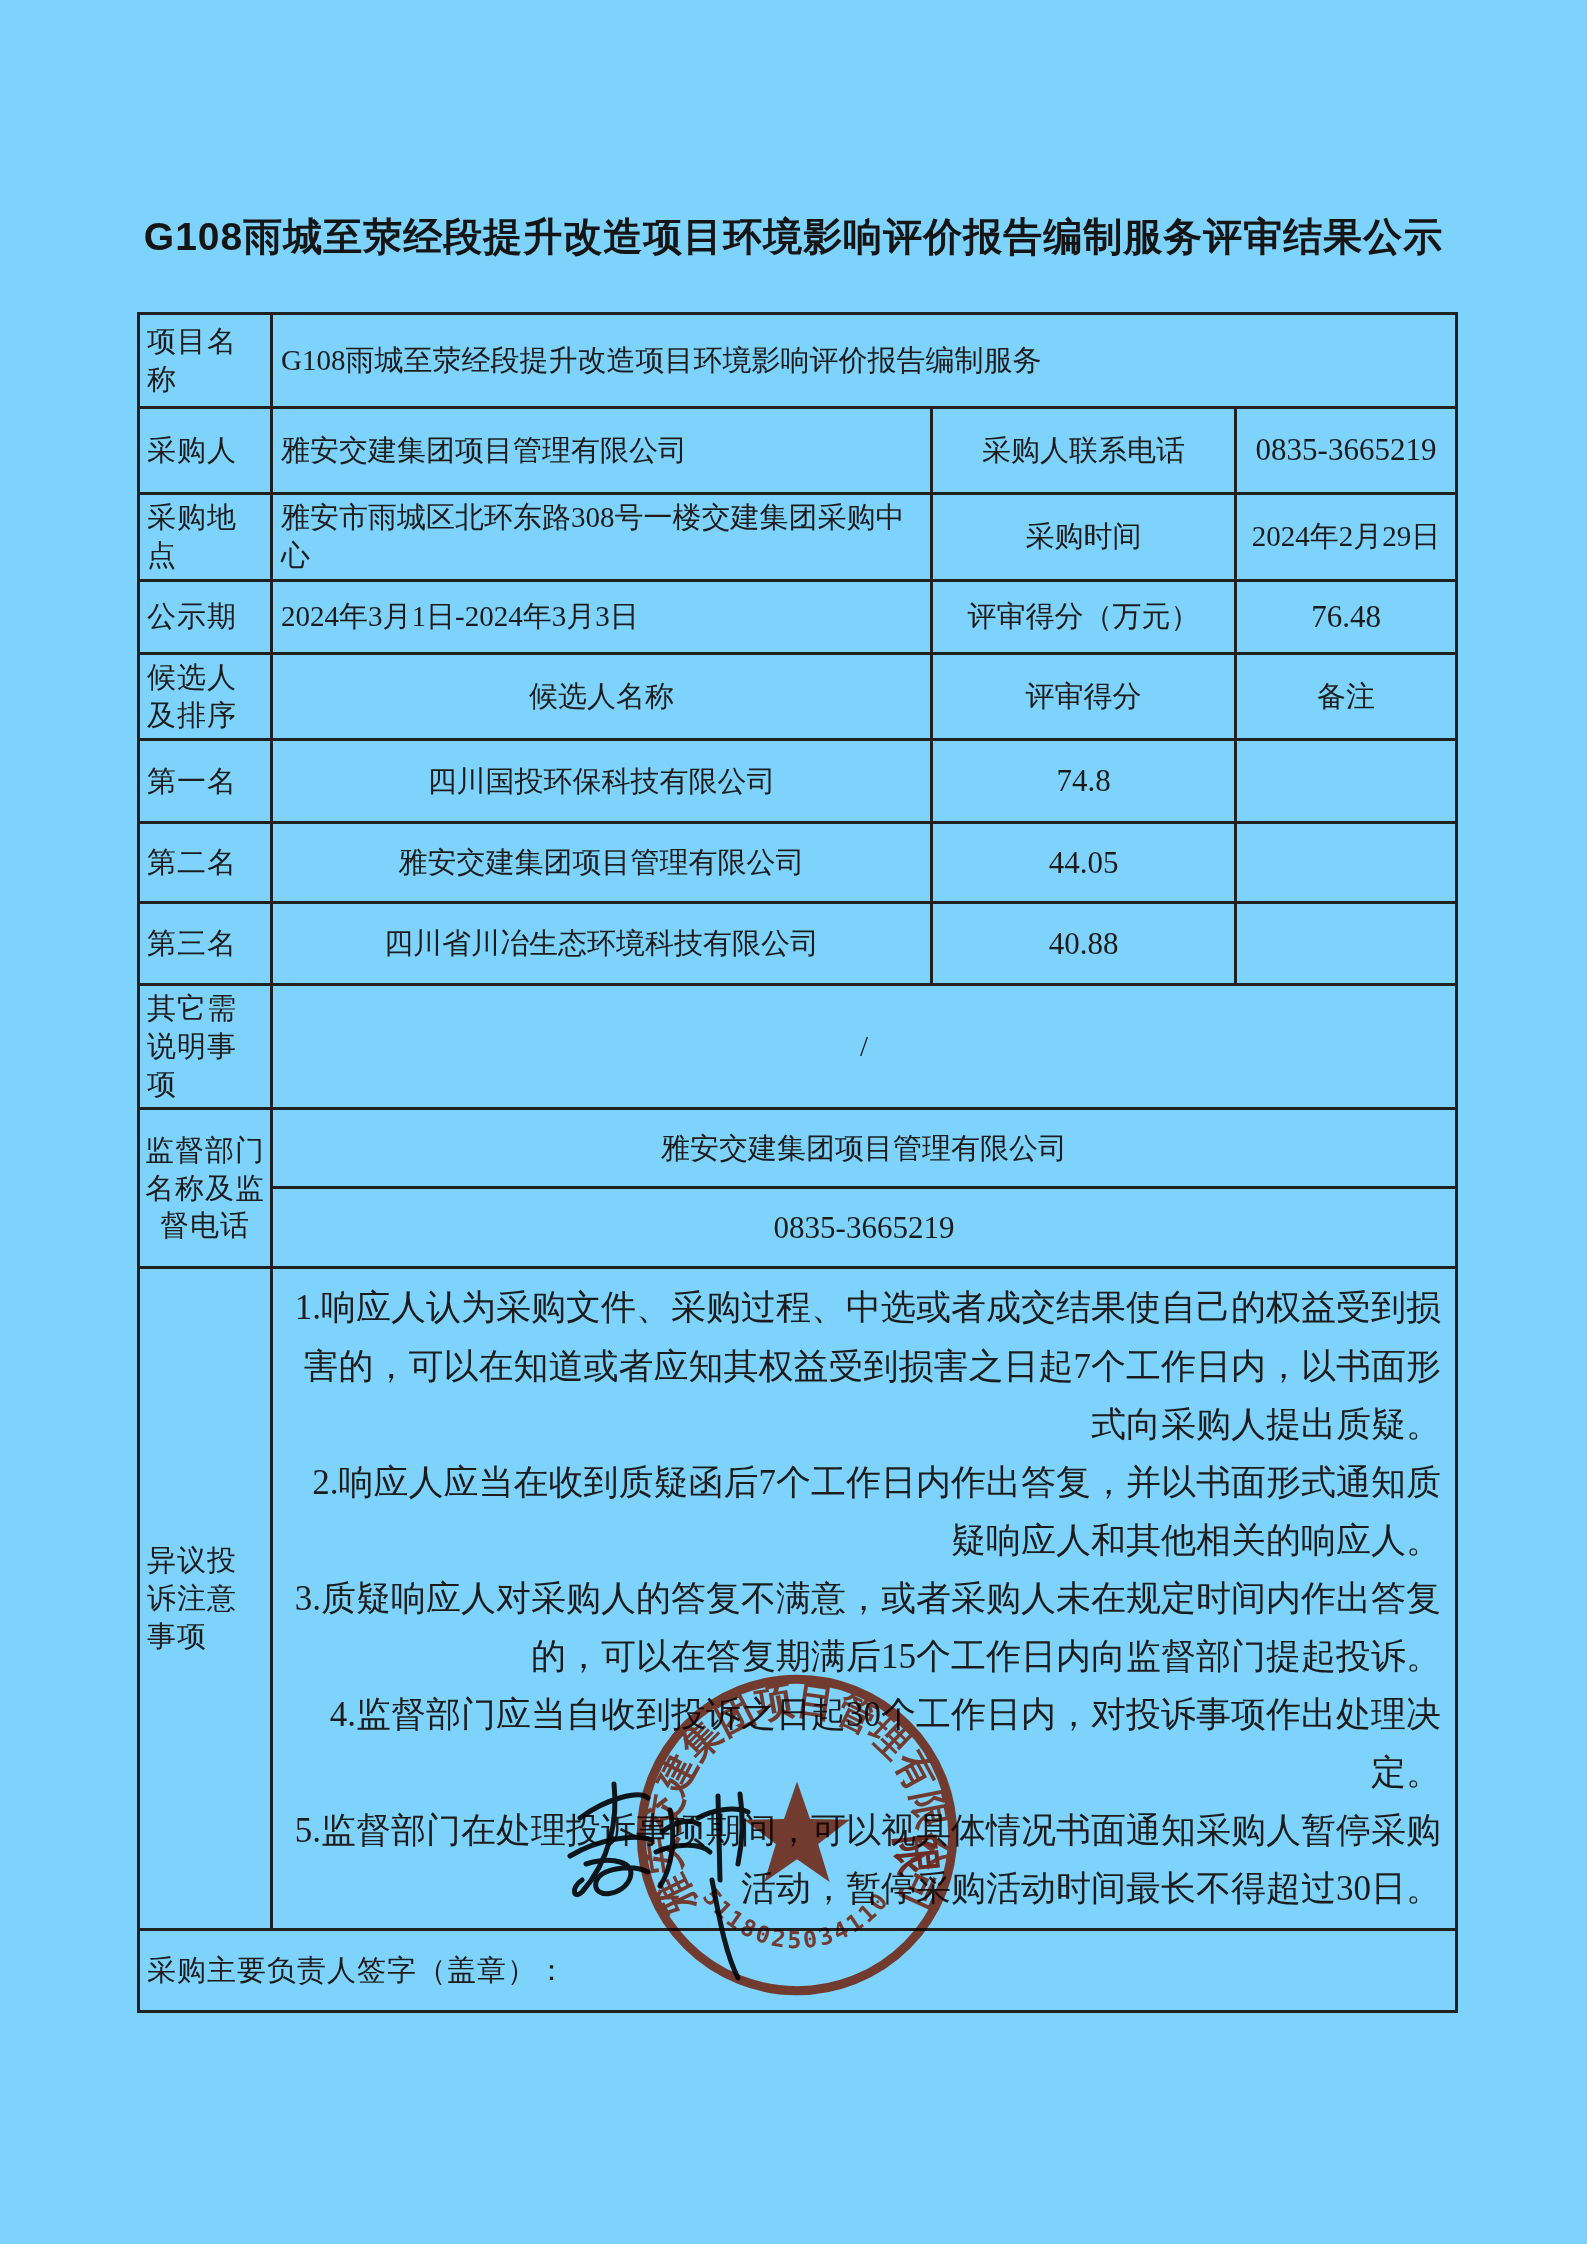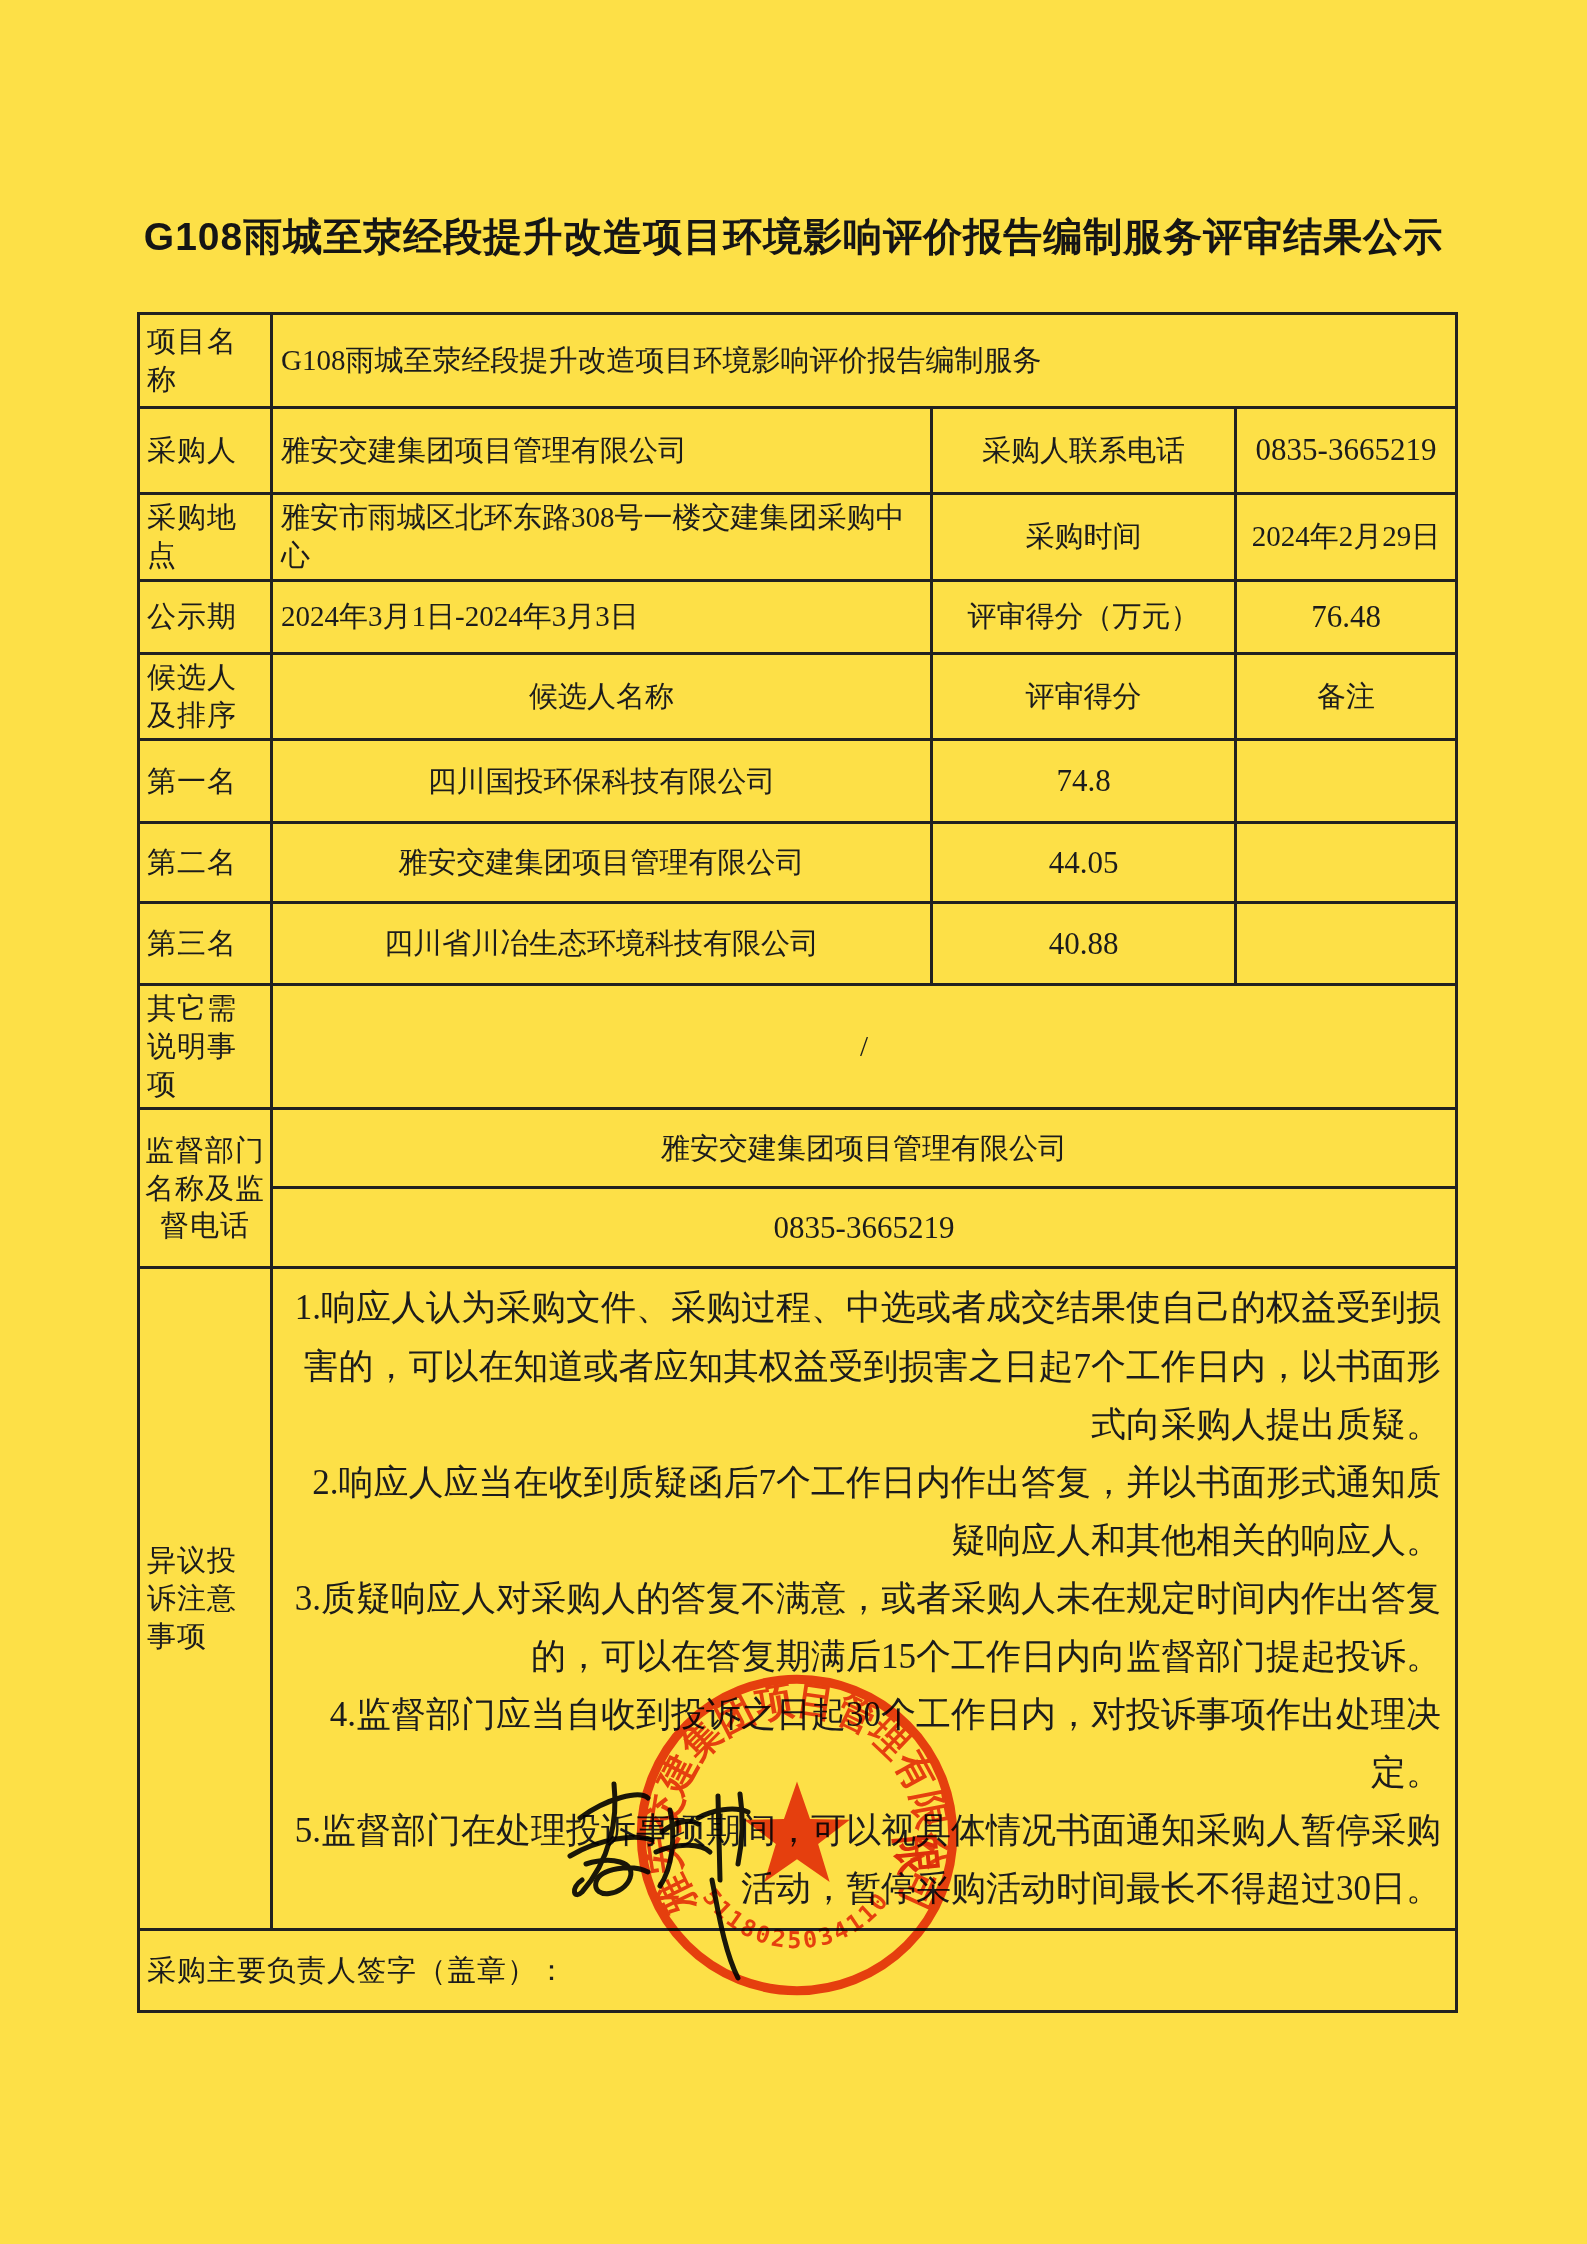--- a/index.html
+++ b/index.html
@@ -1,17 +1,17 @@
 <!DOCTYPE html>
 <html><head>
 <meta charset="utf-8">
 <style>
   html,body{margin:0;padding:0;background:#e9e9e9;}
   .page{
-    position:relative;width:1587px;height:2244px;margin:0 auto;background:#fde047;
+    position:relative;width:1587px;height:2244px;margin:0 auto;background:#7dd3fc;
     font-family:"Liberation Serif",serif;color:#1c1c1c;overflow:hidden;
   }
   .title{
     position:absolute;top:210px;left:0;width:100%;margin:0;text-align:center;
     font-family:"Liberation Sans",sans-serif;font-weight:bold;font-size:39px;
     letter-spacing:1px;color:#151515;
   }
   table.doc{
     position:absolute;left:137px;top:312px;width:1318px;
     border-collapse:collapse;table-layout:fixed;

